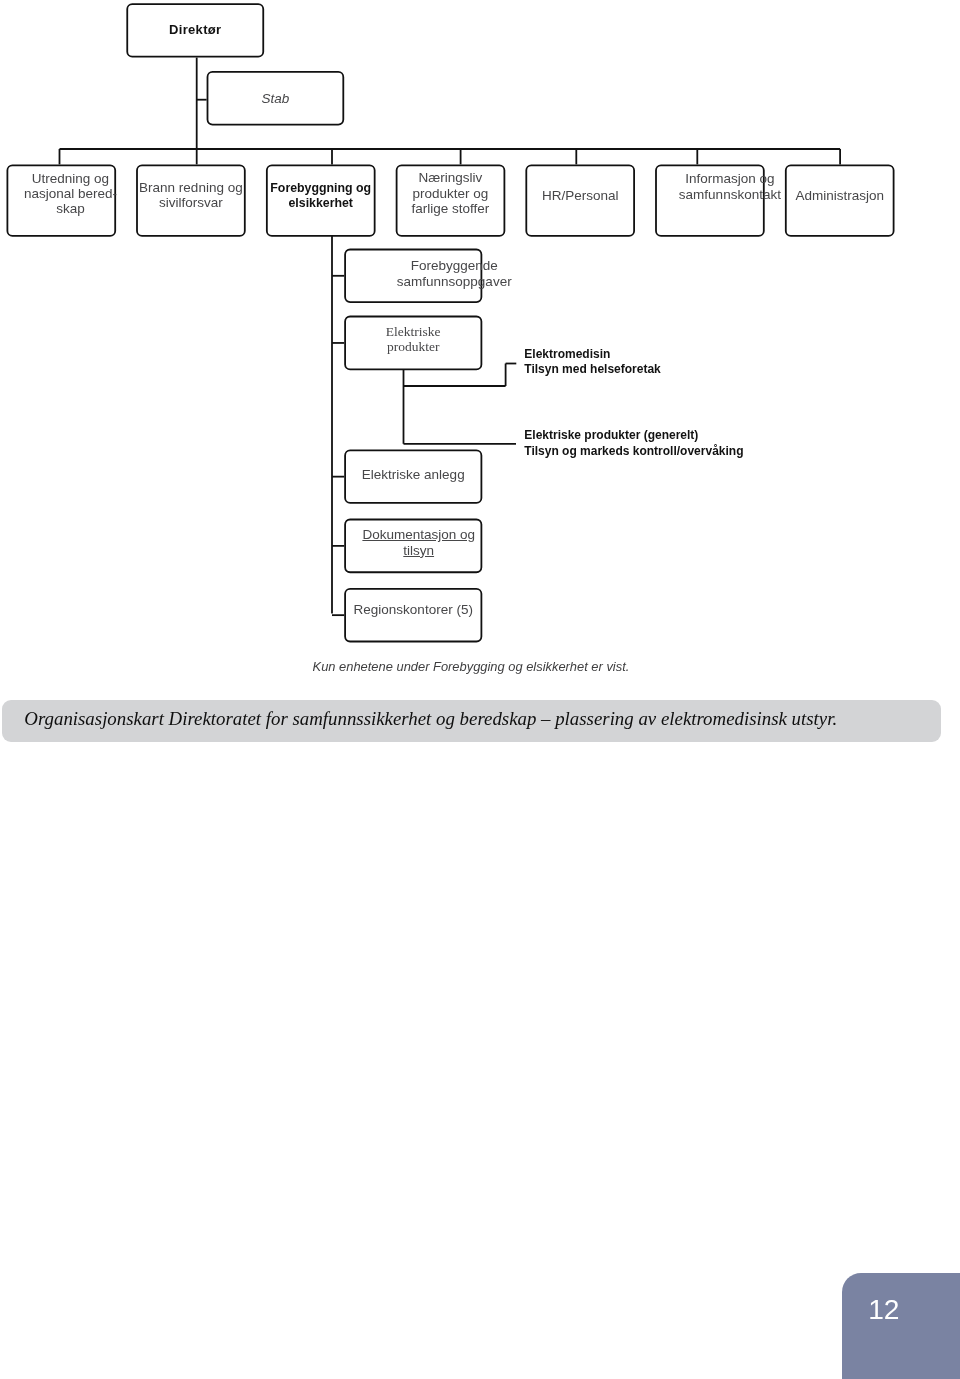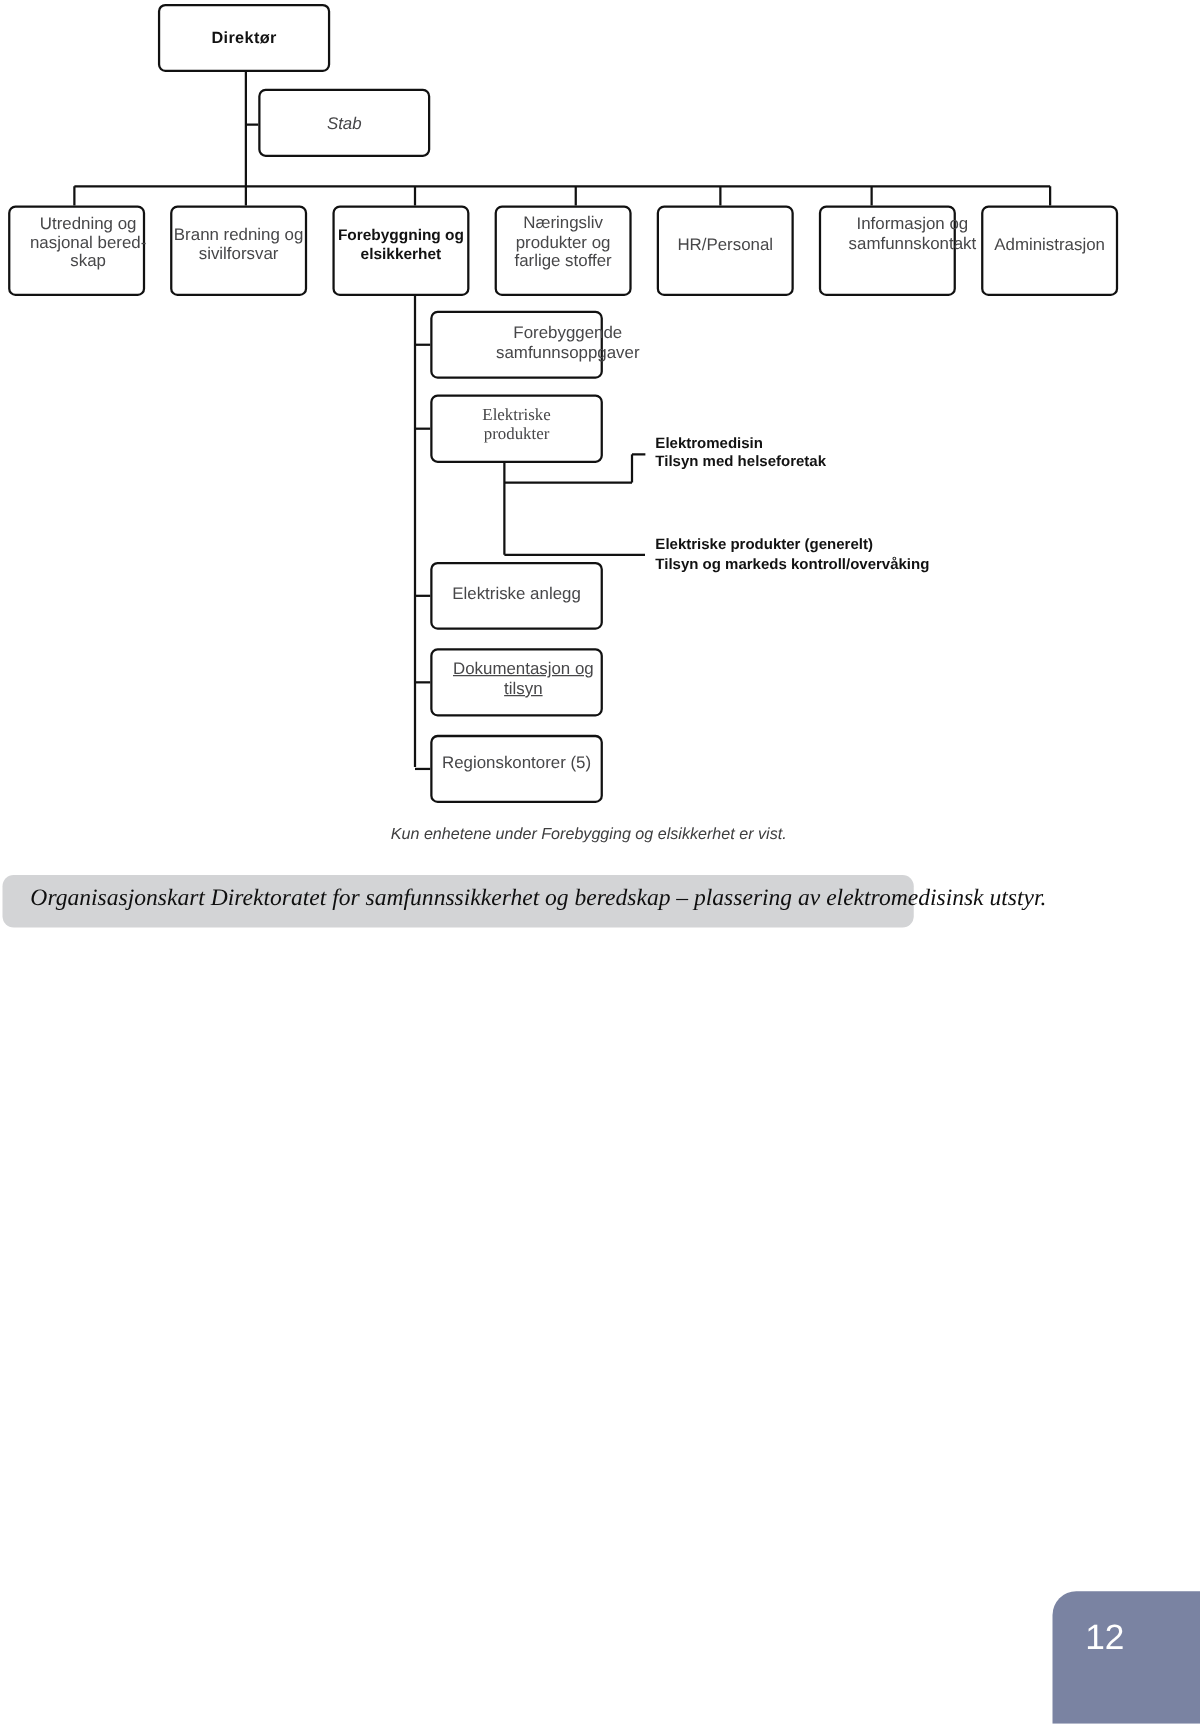--- a/index.html
+++ b/index.html
@@ -80,21 +80,21 @@
     <div>Elektromedisin</div>
     <div>Tilsyn med helseforetak</div>
   </div>
   <div class="side" id="callout-1" style="left: 524.3px; top: 428.3px;">
     <div>Elektriske produkter (generelt)</div>
     <div>Tilsyn og markeds kontroll/overvåking</div>
   </div>
 
   <div class="note" id="chart-footnote" style="left: 292.6px; top: 658.9px; margin-left: 20px;">Kun enhetene under Forebygging og elsikkerhet er vist.</div>
 
-  <div class="caption" id="caption-bar" style="left: 2px; top: 699.6px; width: 729px; height: 42.2px;">
+  <div class="caption" id="caption-bar" style="left: 2px; top: 699.6px; width: 939px; height: 42.2px;">
     <div class="ctext" id="caption-text" style="left: 22.3px; top: 8.7px;">Organisasjonskart Direktoratet for samfunnssikkerhet og beredskap – plassering av elektromedisinsk utstyr.</div>
   </div>
 
   <div class="pagenum" id="page-number-badge" style="left: 841.9px; top: 1273.1px; width: 118.1px; height: 105.9px; padding-left: 35px;">
     <div class="pn" id="page-number" style="left: 26.3px; top: 22.3px;">12</div>
   </div>
 <div class="nodelabel bold root" style="left: 126.35px; top: 3.15px; width: 137.8px; height: 54.4px;">
       <div>Direktør</div>
     </div>
     <div class="nodelabel stab" style="left: 206.6px; top: 71px; width: 137.6px; height: 54.5px; font-style: italic;">

